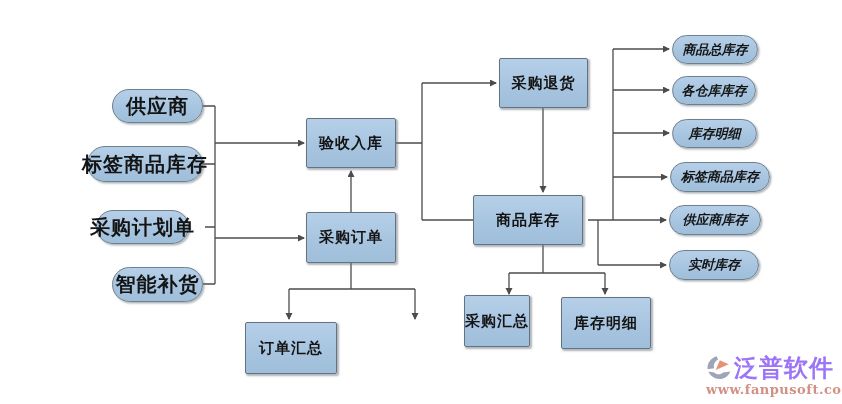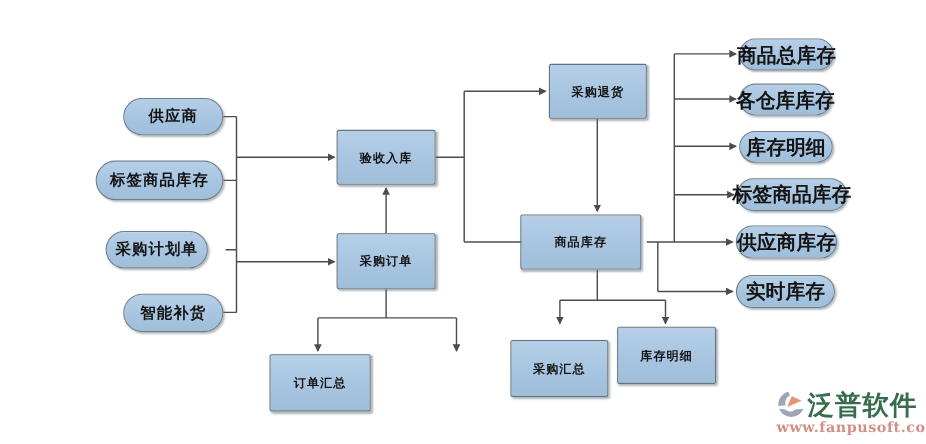--- a/index.html
+++ b/index.html
@@ -16,30 +16,30 @@
     display:flex;align-items:center;justify-content:center;
     background:linear-gradient(180deg,#b6cfe8 0%,#a6c4df 60%,#9fbeda 100%);
     border:1px solid #64737f;
     box-shadow:1.5px 1.5px 2px rgba(110,120,130,.55);
     color:#141414;
     font-weight:bold;
     letter-spacing:1px;
     box-sizing:border-box;
     white-space:nowrap;
   }
-  .rect{font-size:11px;border-radius:2px;font-family:Liberation Serif, serif;}
-  .pill{border-radius:18px;font-size:14px;border-color:#6e7f8d;}
-  .pill-sm{border-radius:15px;font-size:18px;letter-spacing:0;}
+  .rect{font-size:15px;border-radius:2px;font-family:Liberation Serif, serif;}
+  .pill{border-radius:18px;font-size:20px;border-color:#6e7f8d;}
+  .pill-sm{border-radius:15px;font-size:13px;letter-spacing:0;font-style:italic;}
   .watermark{
     position:absolute;left:706px;top:354px;width:132px;
     opacity:.85;
   }
   .wm-top{display:flex;align-items:center;gap:2px;}
   .wm-brand{
-    font-size:24px;font-weight:bold;color:#14532d;
+    font-size:24px;font-weight:bold;color:#8b5cf6;
     letter-spacing:1px;line-height:26px;
     font-family:"DejaVu Serif","Liberation Serif",serif;
   }
   .wm-url{
     display:block;margin-top:1px;
     font-size:13px;font-weight:bold;color:#c97d6f;
     font-family:"DejaVu Serif","Liberation Serif",serif;
     letter-spacing:.5px;
   }
 </style>
@@ -86,21 +86,21 @@
   <div class="node pill" style="left:112px;top:89px;width:91px;height:34px">供应商</div>
   <div class="node pill" style="left:87px;top:146px;width:116px;height:36px">标签商品库存</div>
   <div class="node pill" style="left:96px;top:210px;width:93px;height:34px">采购计划单</div>
   <div class="node pill" style="left:112px;top:267px;width:91px;height:35px">智能补货</div>
 
   <div class="node rect" style="left:306px;top:118px;width:90px;height:50px">验收入库</div>
   <div class="node rect" style="left:306px;top:212px;width:90px;height:51px">采购订单</div>
   <div class="node rect" style="left:245px;top:322px;width:92px;height:52px">订单汇总</div>
   <div class="node rect" style="left:499px;top:58px;width:89px;height:50px">采购退货</div>
   <div class="node rect" style="left:473px;top:195px;width:110px;height:50px">商品库存</div>
-  <div class="node rect" style="left:464px;top:309px;width:89px;height:52px">采购汇总</div>
+  <div class="node rect" style="left:464px;top:295px;width:66px;height:52px">采购汇总</div>
   <div class="node rect" style="left:561px;top:297px;width:90px;height:52px">库存明细</div>
 
   <div class="node pill pill-sm" style="left:672px;top:35px;width:86px;height:29px">商品总库存</div>
   <div class="node pill pill-sm" style="left:672px;top:76px;width:84px;height:29px">各仓库库存</div>
   <div class="node pill pill-sm" style="left:672px;top:119px;width:85px;height:29px">库存明细</div>
   <div class="node pill pill-sm" style="left:670px;top:162px;width:100px;height:30px">标签商品库存</div>
   <div class="node pill pill-sm" style="left:669px;top:205px;width:92px;height:30px">供应商库存</div>
   <div class="node pill pill-sm" style="left:669px;top:250px;width:90px;height:30px">实时库存</div>
 
   <div class="watermark">

